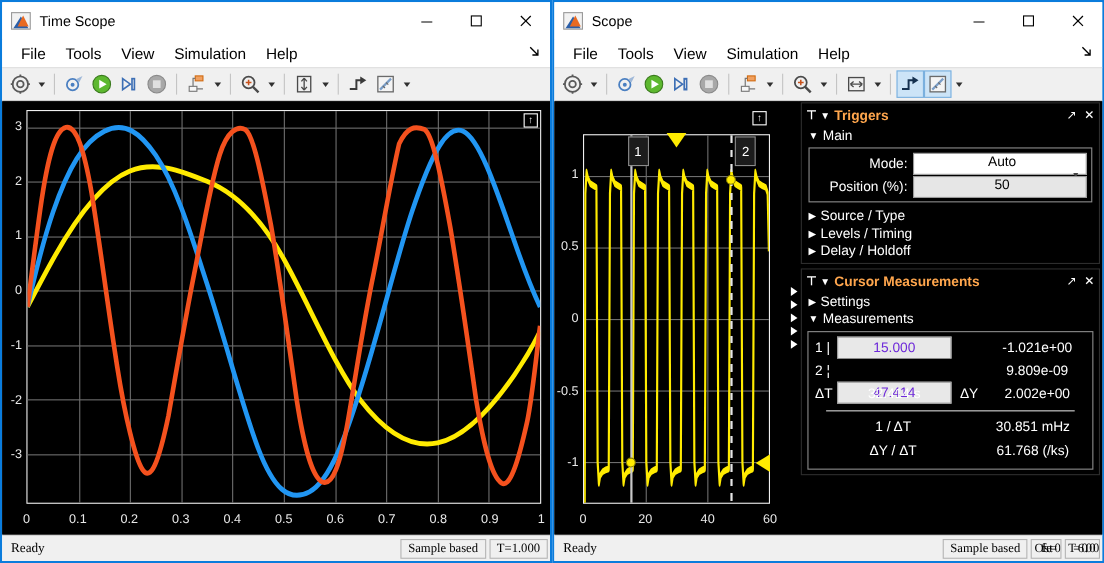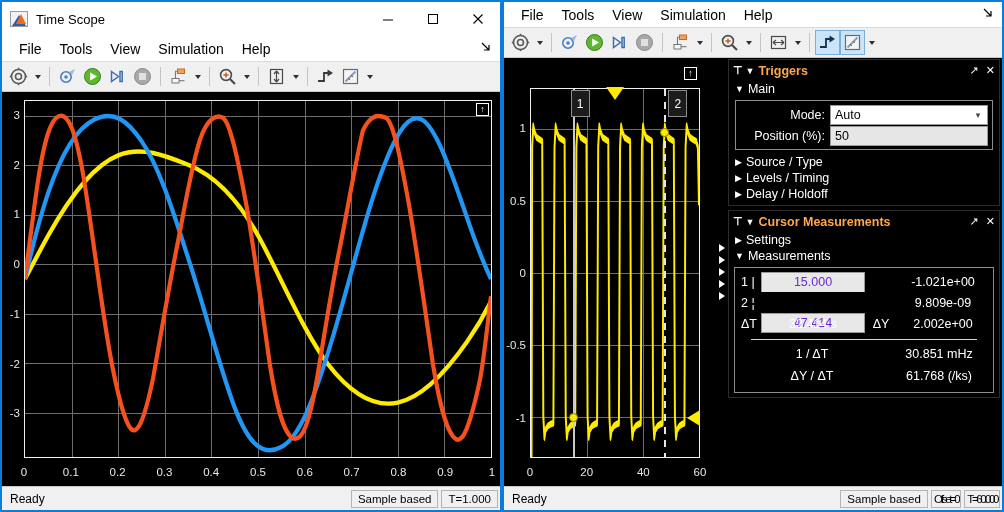--- a/index.html
+++ b/index.html
@@ -60,21 +60,21 @@
            transform:translateY(-50%); }
   .xtick { position:absolute; color:#e8e8e8; font-size:11.5px;
            transform:translateX(-50%); }
   .maxbtn { position:absolute; width:13px; height:13px; border:1px solid #fff;
             display:flex; align-items:center; justify-content:center;
             color:#fff; font-size:9px; line-height:1; }
 
   
   .statusbar { height:24px; background:#f0f0f0; border-top:1px solid #c8c8c8;
                display:flex; align-items:center; flex:0 0 auto; font-size:12px;
-               color:#000; padding:0 2px; }
+               color:#000; padding:0 2px;font-family:Liberation Serif, serif; }
   .status-ready { padding-left:6px; }
   .status-cells { margin-left:auto; display:flex; height:18px; }
   .scell { border:1px solid #b4b4b4; background:#f0f0f0; padding:0 6px;
            display:flex; align-items:center; font-size:11.5px; margin-left:3px;
            white-space:nowrap; }
   .scell-squeeze { padding:0 2px; letter-spacing:-2.4px; overflow:hidden; }
 
   
   .panels { width:276px; background:#000; flex:0 0 auto; position:relative;
             color:#fff; }
@@ -87,21 +87,21 @@
                       font-size:11px; font-weight:normal; }
   .subrow { font-size:12.5px; color:#fff; padding:1px 0 1px 6px;
             display:flex; align-items:center; }
   .subrow .tri { color:#fff; }
   .grpbox { border:1px solid #8c8c8c; margin:3px 6px 4px 6px; padding:3px 4px; }
   .fldrow { display:flex; align-items:center; height:21px; }
   .fldlabel { flex:1 1 auto; text-align:right; font-size:12.5px; color:#fff;
               padding-right:5px; }
   .fldctl { width:158px; height:20px; background:#fff; border:1px solid #9a9a9a;
             display:flex; align-items:center; font-size:12.5px; color:#000;
-            padding-left:4px; }
+            padding-left:4px;flex-direction:column; }
   .fldctl.ro { background:#e6e6e6; }
   .fldcaret { margin-left:auto; width:18px; display:flex; align-items:center;
               justify-content:center; color:#444; font-size:9px; }
 
   
   .mtable { border:1px solid #8c8c8c; margin:3px 5px 4px 5px; padding:3px 2px 5px 2px; }
   .mrow { display:flex; align-items:center; font-size:12.5px; color:#fff;
           height:21px; }
   .mhead { color:#fff; }
   .m-c1 { width:22px; text-align:left; padding-left:4px; }
@@ -317,20 +317,42 @@
       <div class="status-ready">Ready</div>
       <div class="status-cells">
         <div class="scell">Sample based</div>
         <div class="scell">T=1.000</div>
       </div>
     </div>
   </div>
 
   <div class="window win-right">
 
+    <div class="titlebar">
+      <div class="title-icon"></div>
+      <div class="title-text">Scope</div>
+      <div class="win-ctrls">
+        <div class="win-btn">
+          <svg width="12" height="12" viewBox="0 0 12 12">
+              <line x1="1" y1="7" x2="11" y2="7" stroke="#000" stroke-width="1"></line>
+            </svg>
+        </div>
+        <div class="win-btn">
+          <svg width="12" height="12" viewBox="0 0 12 12">
+              <rect x="1.5" y="1.5" width="9" height="9" fill="none" stroke="#000" stroke-width="1"></rect>
+            </svg>
+        </div>
+        <div class="win-btn">
+          <svg width="12" height="12" viewBox="0 0 12 12">
+              <line x1="1.5" y1="1.5" x2="10.5" y2="10.5" stroke="#000" stroke-width="1.1"></line>
+              <line x1="10.5" y1="1.5" x2="1.5" y2="10.5" stroke="#000" stroke-width="1.1"></line>
+            </svg>
+        </div>
+      </div>
+    </div>
 
     <div class="menubar">
       <div class="menu-item">File</div>
       <div class="menu-item">Tools</div>
       <div class="menu-item">View</div>
       <div class="menu-item">Simulation</div>
       <div class="menu-item">Help</div>
       <div class="menu-overflow">
         <svg width="11" height="11" viewBox="0 0 11 11">
             <path d="M1 2 L8 9 M8 4 L8 9 L3 9" stroke="#000" stroke-width="1.2" fill="none"></path>

